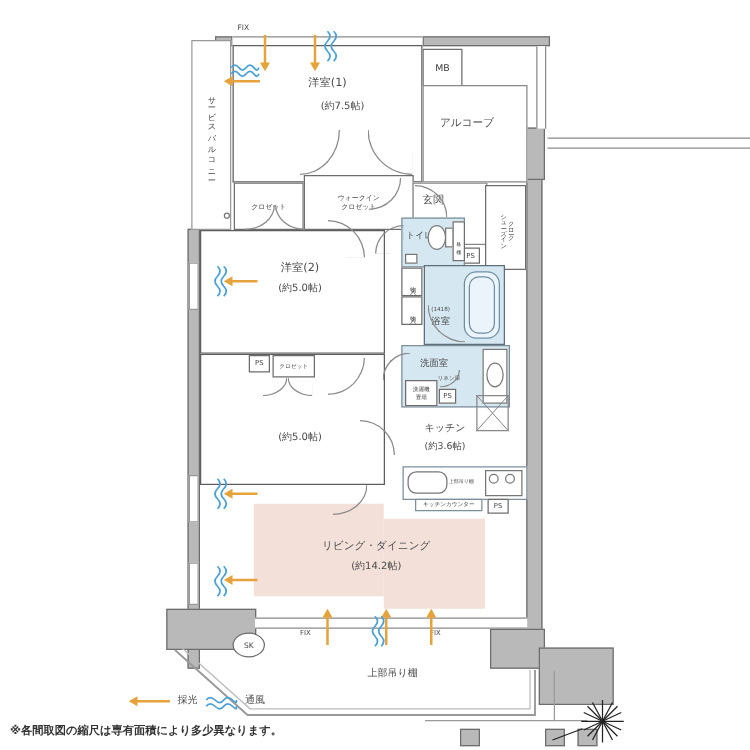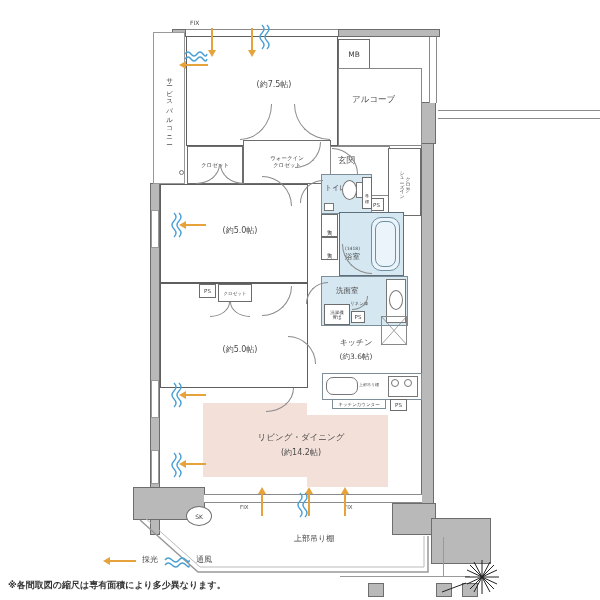--- a/index.html
+++ b/index.html
@@ -53,20 +53,21 @@
   <div class="dblh" style="left:438px;top:110px;width:162px;height:9px"></div>
 
   <div class="box" style="left:153px;top:32px;width:32px;height:152px;border-color:#999">
     <span class="v" style="font-size:6.5px;letter-spacing:2px">サービスバルコニー</span>
   </div>
   <div class="fix" style="left:179px;top:170px;width:5px;height:5px;border-radius:50%"></div>
 
   <div class="dblh" style="left:186px;top:29px;width:152px;height:8px"></div>
   <div class="lbl" style="left:190px;top:19px;font-size:6px">FIX</div>
   <div class="room" style="left:186px;top:36px;width:152px;height:110px"></div>
+  <div class="lbl ctr" style="left:186px;top:62px;width:152px;font-size:9px">洋室(1)</div>
   <div class="lbl ctr" style="left:186px;top:80px;width:176px;font-size:8px">(約7.5帖)</div>
 
   <div class="box" style="left:338px;top:39px;width:32px;height:30px">
     <span style="font-size:7.5px">MB</span>
   </div>
   <div class="room" style="left:338px;top:68px;width:84px;height:78px;border-width:1px;border-color:#888"></div>
   <div class="lbl" style="left:352px;top:94px;font-size:8.5px">アルコーブ</div>
 
   <div class="box stor" style="left:187px;top:146px;width:56px;height:38px">
     <span style="font-size:5.5px">クロゼット</span>
@@ -117,20 +118,21 @@
   <div class="arc br" style="left:352px;top:296px;width:16px;height:14px"></div>
   <div class="box" style="left:324px;top:304px;width:26px;height:21px;flex-direction:column">
     <span style="font-size:4.5px">洗濯機</span>
     <span style="font-size:4.5px">置場</span>
   </div>
   <div class="box" style="left:351px;top:311px;width:14px;height:12px">
     <span style="font-size:5.5px">PS</span>
   </div>
 
   <div class="room" style="left:160px;top:184px;width:148px;height:99px"></div>
+  <div class="lbl ctr" style="left:170px;top:210px;width:140px;font-size:9px">洋室(2)</div>
   <div class="lbl ctr" style="left:170px;top:226px;width:140px;font-size:8px">(約5.0帖)</div>
 
   <div class="room" style="left:160px;top:283px;width:148px;height:105px"></div>
   <div class="box" style="left:199px;top:284px;width:17px;height:14px">
     <span style="font-size:5.5px">PS</span>
   </div>
   <div class="box stor" style="left:218px;top:284px;width:34px;height:18px">
     <span style="font-size:4.5px">クロゼット</span>
   </div>
   <div class="arc br" style="left:210px;top:302px;width:20px;height:15px"></div>

